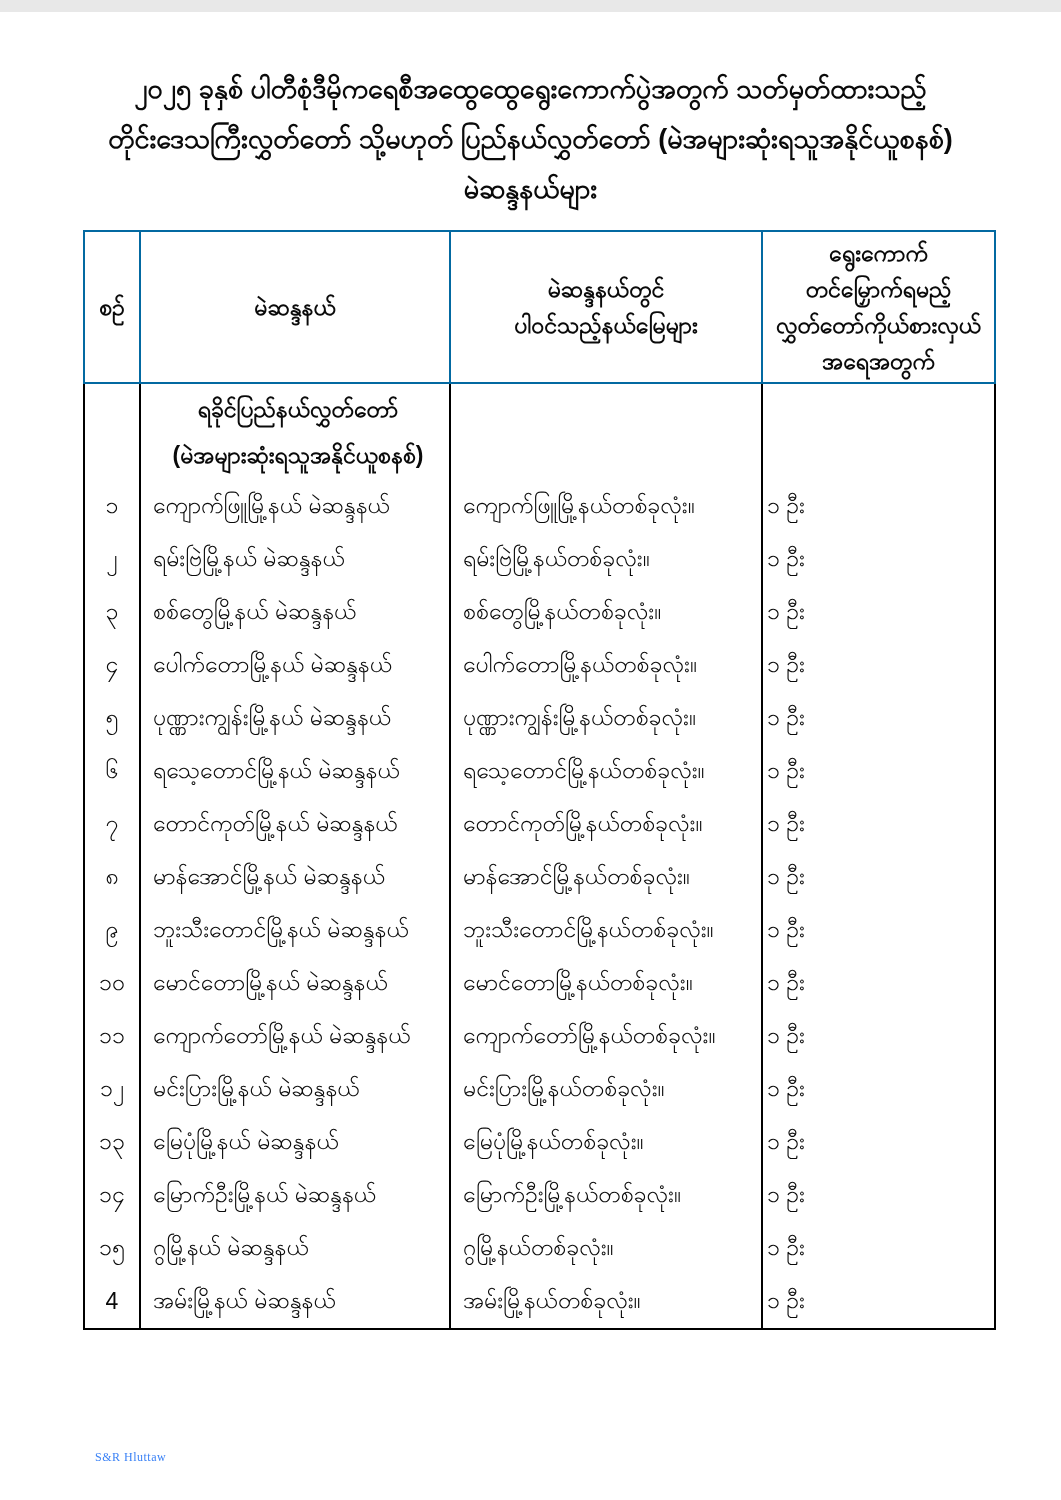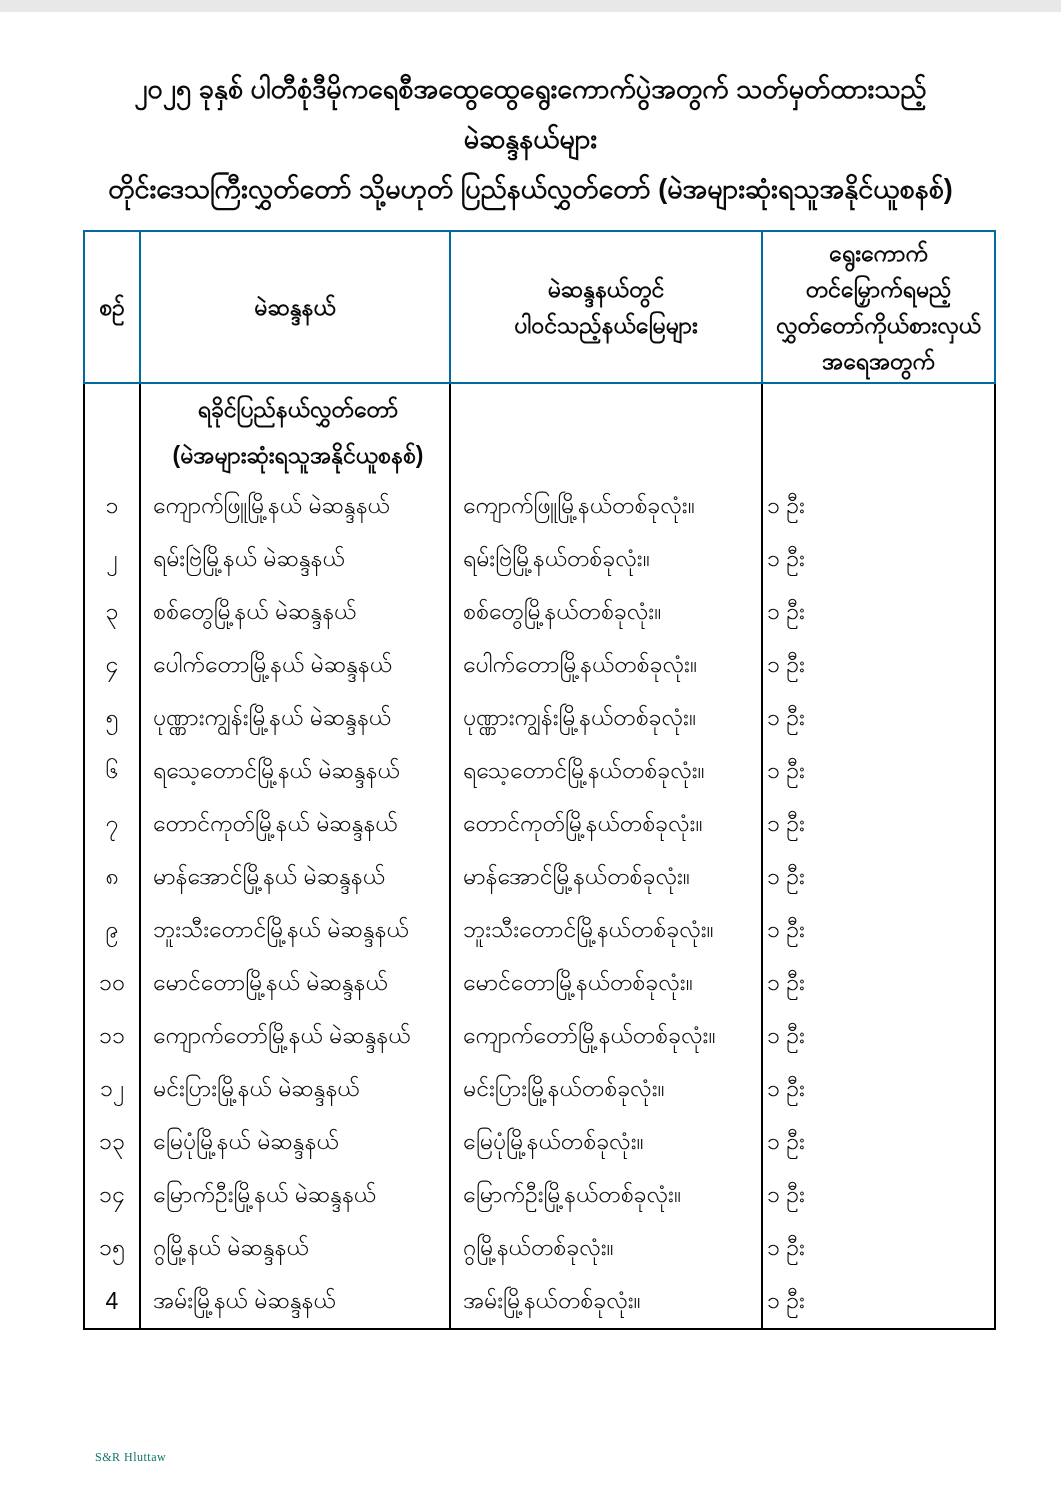--- a/index.html
+++ b/index.html
@@ -70,33 +70,33 @@
   }
   td.cell-no { text-align: center; padding: 0 2px; }
   td.cell-constituency, td.cell-areas { text-align: left; }
   td.cell-count { text-align: left; padding: 0 4px; }
   .footer-note {
     position: absolute;
     left: 95px;
     top: 1438px;
     font-family: "Liberation Serif", "DejaVu Serif", serif;
     font-size: 12px;
-    color: #0f766e;
+    color: #3b82f6;
     letter-spacing: 0.5px;
   }
 </style>
 </head>
 <body>
 
 <div class="page">
 
   <div class="title-block">
     <div>၂၀၂၅ ခုနှစ် ပါတီစုံဒီမိုကရေစီအထွေထွေရွေးကောက်ပွဲအတွက် သတ်မှတ်ထားသည့်</div>
+    <div>တိုင်းဒေသကြီးလွှတ်တော် သို့မဟုတ် ပြည်နယ်လွှတ်တော် (မဲအများဆုံးရသူအနိုင်ယူစနစ်)</div>
     <div>မဲဆန္ဒနယ်များ</div>
-    <div>တိုင်းဒေသကြီးလွှတ်တော် သို့မဟုတ် ပြည်နယ်လွှတ်တော် (မဲအများဆုံးရသူအနိုင်ယူစနစ်)</div>
   </div>
 
   <table class="doc-table">
     <colgroup>
       <col class="c1">
         <col class="c2">
         <col class="c3">
         <col class="c4">
     </colgroup>
     <thead>

